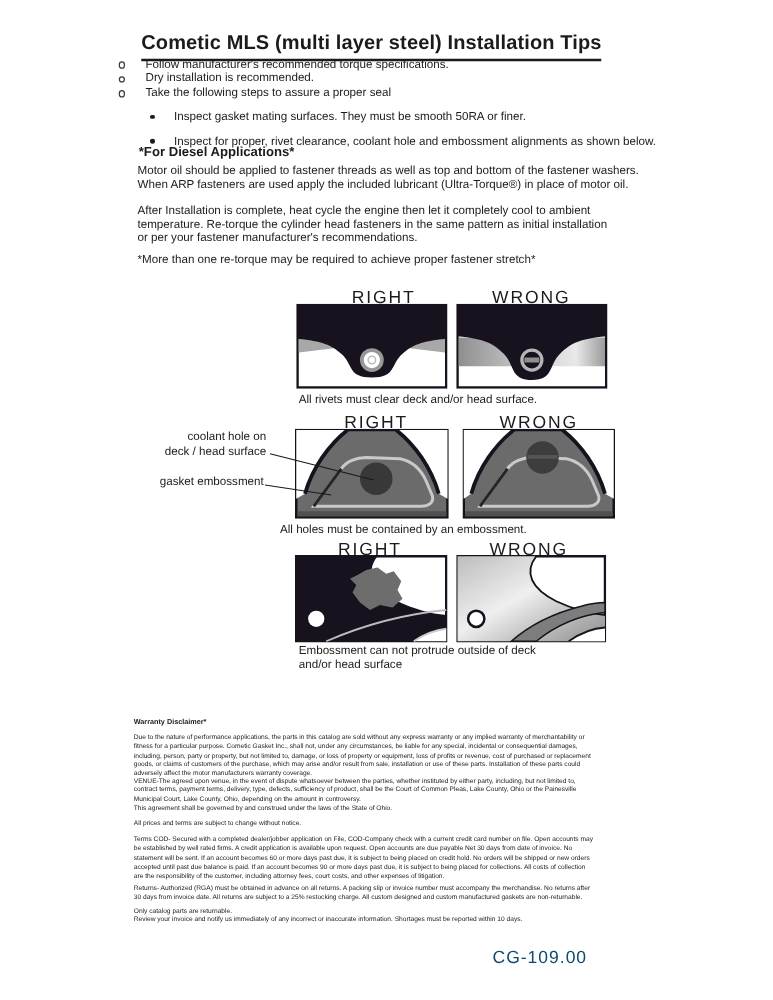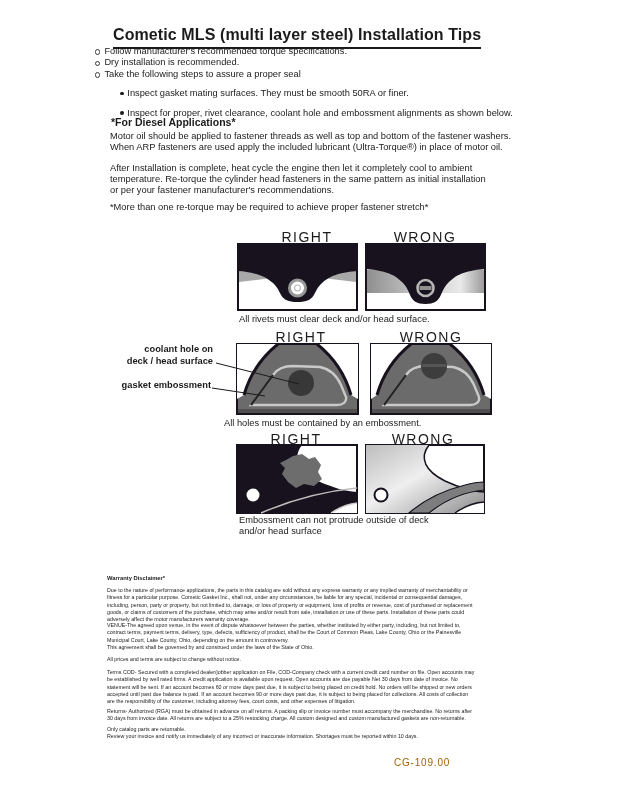--- a/index.html
+++ b/index.html
@@ -11,47 +11,47 @@
   }
   .abs { position:absolute; }
   .pre { white-space:pre-line; }
 
   .title {
     left:113px; top:26px; font-size:16px; font-weight:bold;
     border-bottom:2px solid #1b1b1b; padding-bottom:2.5px; letter-spacing:0.1px;
   }
 
   .bullets { left:95px; top:46px; font-size:9.3px; line-height:11.4px; }
-  .b-row { display:flex; align-items:flex-start; }
+  .b-row { display:flex; align-items:flex-start;gap:12px; }
   .b-row.sub { padding-left:25px;margin-top:8px; }
   .dot-open {
     flex:0 0 auto; width:3.4px; height:3.4px; border:1px solid #3a3a3a;
     border-radius:50%; margin:3.3px 4px 0 0;
   }
   .dot-fill {
     flex:0 0 auto; width:3.8px; height:3.8px; background:#1b1b1b;
     border-radius:50%; margin:3.4px 3.5px 0 0;
   }
 
   .diesel-heading { left:111px; top:116px; font-size:10.5px; font-weight:bold; }
   .body-para { left:110px; top:0; width:450px; font-size:9.3px; line-height:11px; }
   .para1 { top:131px; }
   .para2 { top:163px; }
   .note  { top:202px; }
 
   .fig-label { font-size:14px; letter-spacing:1.5px; width:100px; text-align:center; }
   .fig-caption { font-size:9.3px; line-height:11px; }
-  .fig-sidelabel { font-size:9.3px; line-height:11.5px; text-align:right;font-weight:bold; }
+  .fig-sidelabel { font-size:9.3px; line-height:11.5px; text-align:right; }
 
   .disc { left:107px; width:420px; font-size:5.3px; line-height:7.3px; color:#222; }
   .disc-heading { left:107px; top:575px; font-size:5.8px; font-weight:bold; color:#222; }
   .p1 { top:587px; } .p2 { top:622px; } .p3 { top:656px; }
   .p4 { top:669px; } .p5 { top:708px; } .p6 { top:726px; }
 
-  .code { left:394px; top:757px; font-size:10px; letter-spacing:0.8px; color:#a16207; }
+  .code { left:394px; top:757px; font-size:14px; letter-spacing:0.8px; color:#0c4a6e; }
 
   svg { display:block; }
 </style>
 </head>
 <body>
 
 <div class="page">
 
   <div class="abs title">Cometic MLS (multi layer steel) Installation Tips</div>
 

